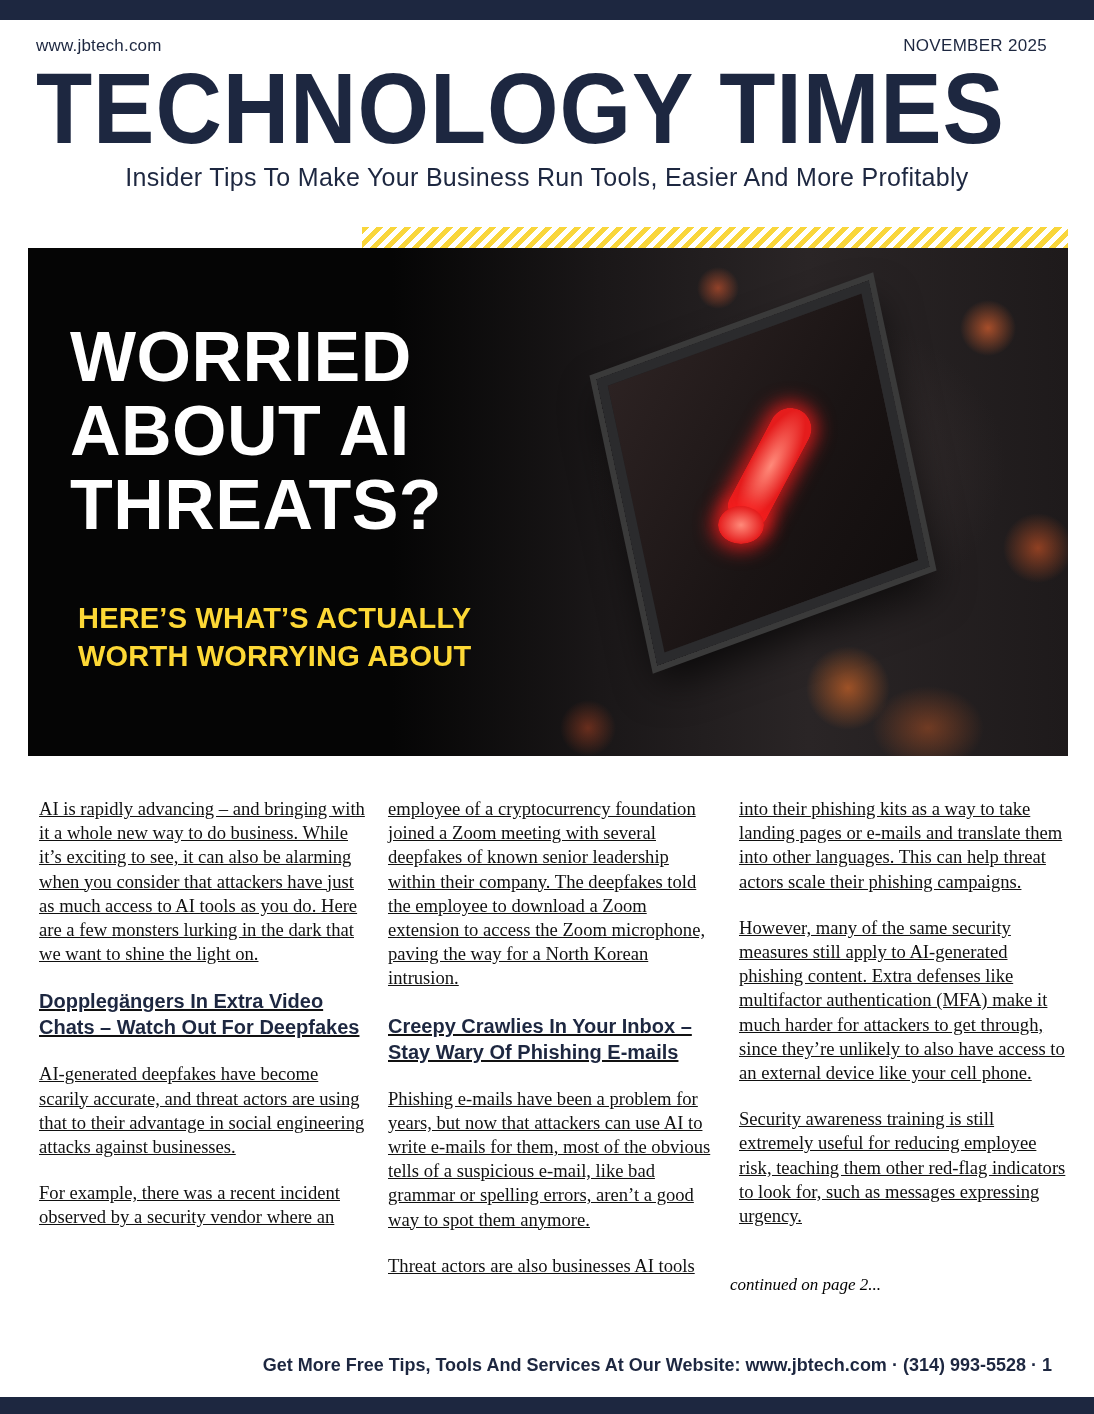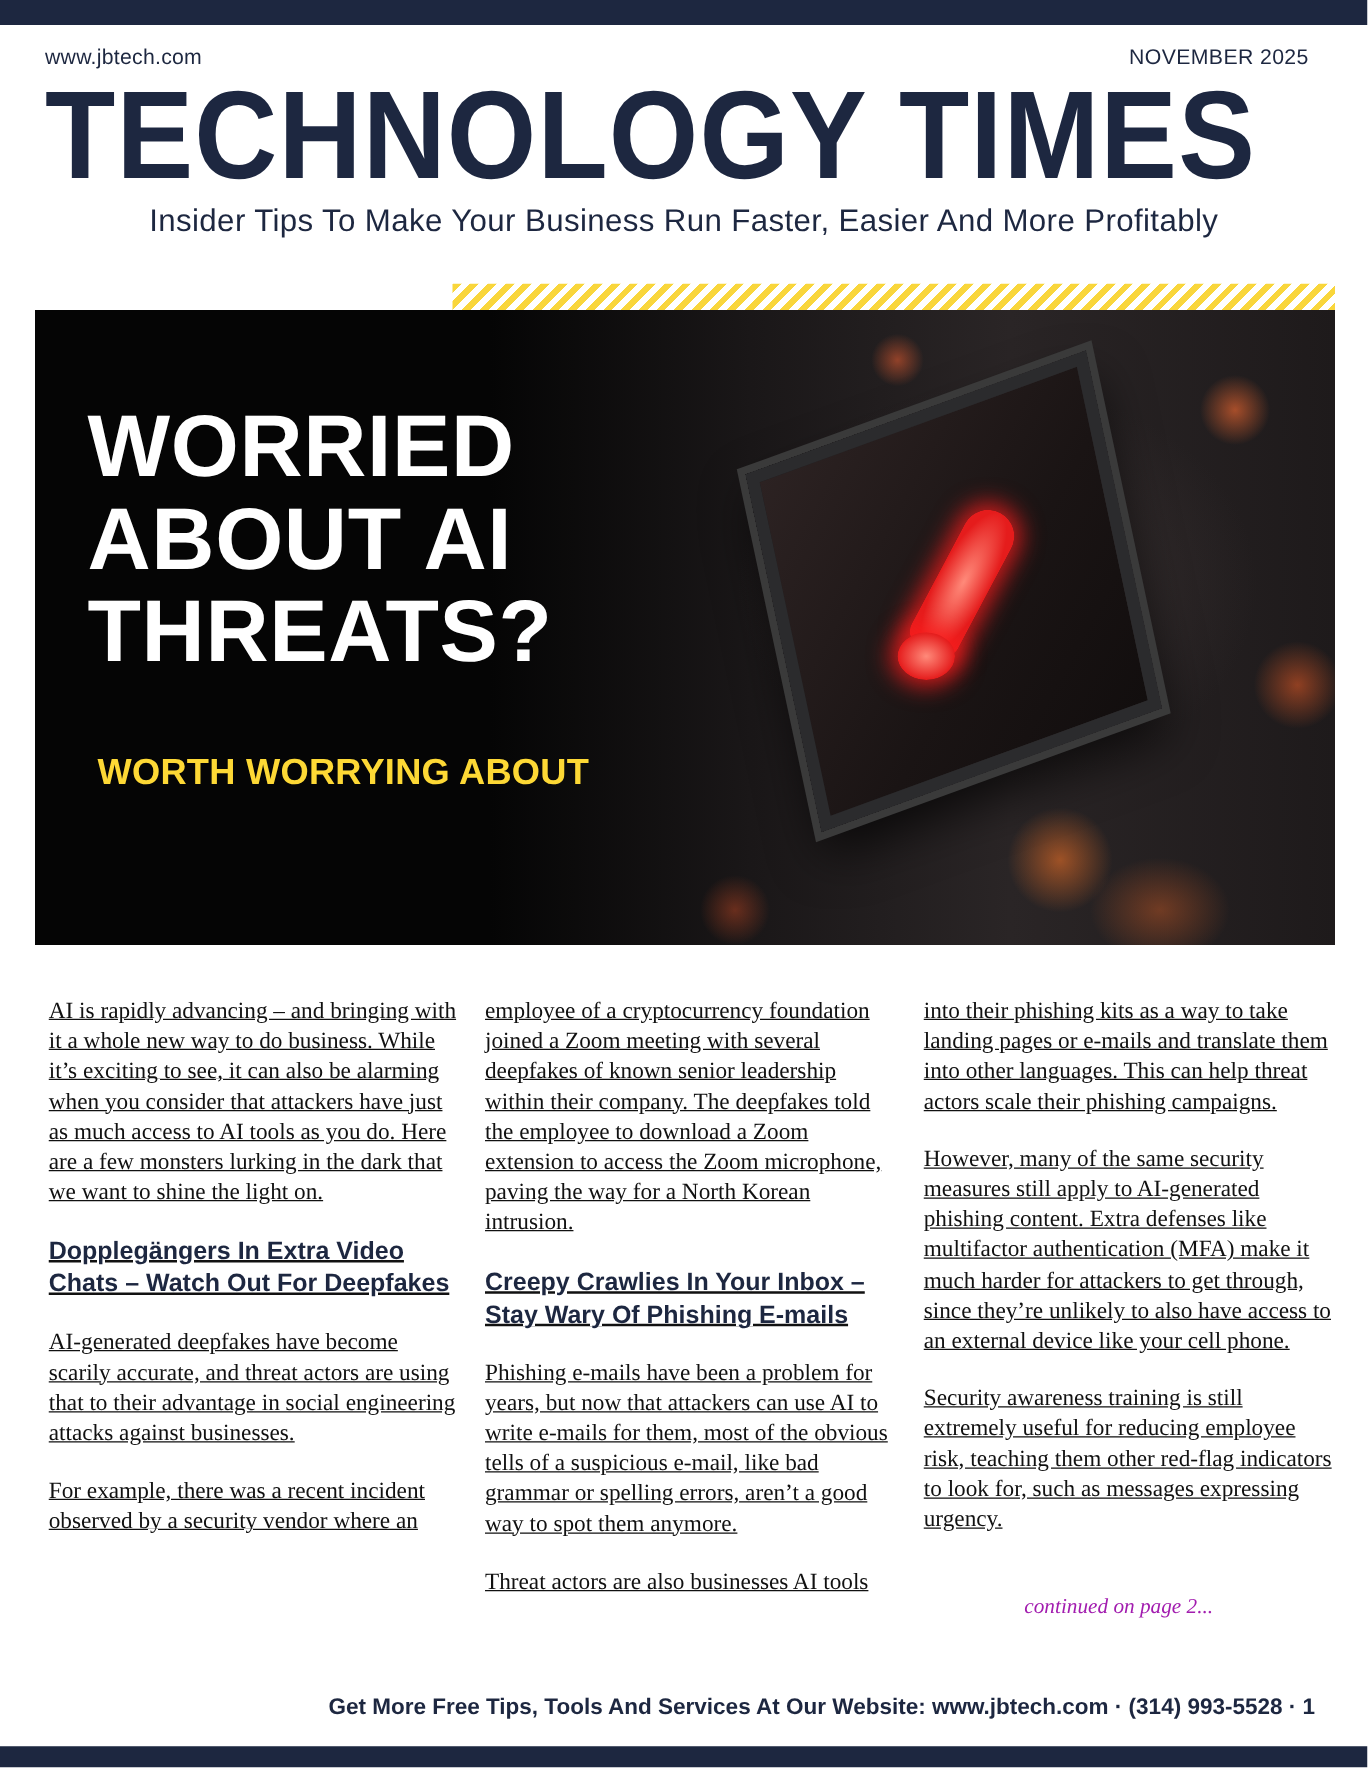--- a/index.html
+++ b/index.html
@@ -88,56 +88,57 @@
   .col p { margin-bottom: 22px; }
   .col h2 {
     font-family: "Liberation Sans", sans-serif; font-weight: bold;
     font-size: 20px; line-height: 26px; color: #1d2740; margin-bottom: 22px;
   }
   .col1 { left: 39px; }
   .col2 { left: 388px; }
   .col3 { left: 739px; }
 
   .continued {
-    position: absolute; left: 730px; top: 1275px; width: 330px; text-align: center;
-    font-family: "Liberation Serif", serif; font-style: italic; font-size: 17px; color: #a21caf;
+    position: absolute; left: 730px; top: 1275px; width: 330px; text-align: left;
+    font-family: "Liberation Serif", serif; font-style: italic; font-size: 17px; color: #000000;
   }
 
   .footer-line {
     position: absolute; left: 0; top: 1355px; width: 1052px; text-align: right;
     font-family: "Liberation Sans", sans-serif; font-weight: bold; font-size: 18px; color: #1d2740;
     white-space: nowrap;
   }
   .footer-line .sep { margin: 0 5px; }
 </style>
 </head>
 <body>
 
 <div class="top-bar"></div>
 
 <div class="site-url">www.jbtech.com</div>
 <div class="issue-date">NOVEMBER 2025</div>
 
 <div class="masthead"><span>TECHNOLOGY TIMES</span></div>
 
-<div class="tagline">Insider Tips To Make Your Business Run Faster, Easier And More Profitably</div>
+<div class="tagline">Insider Tips To Make Your Business Run Tools, Easier And More Profitably</div>
 
 <div class="stripes"></div>
 
 <div class="hero">
   <div class="hero-bg"></div>
   <div class="chip"></div>
   <div class="chip-excl-bar"></div>
   <div class="chip-excl-dot"></div>
   <div class="hero-title">
     <div>WORRIED</div>
     <div>ABOUT AI</div>
     <div>THREATS?</div>
   </div>
   <div class="hero-subtitle">
+    <div>HERE’S WHAT’S ACTUALLY</div>
     <div>WORTH WORRYING ABOUT</div>
   </div>
 </div>
 
 <div class="col col1">
   <p>AI is rapidly advancing – and bringing with it a whole new way to do business. While it’s exciting to see, it can also be alarming when you consider that attackers have just as much access to AI tools as you do. Here are a few monsters lurking in the dark that we want to shine the light on.</p>
   <h2>Dopplegängers In Extra Video Chats – Watch Out For Deepfakes</h2>
   <p>AI-generated deepfakes have become scarily accurate, and threat actors are using that to their advantage in social engineering attacks against businesses.</p>
   <p>For example, there was a recent incident observed by a security vendor where an</p>
 </div>

